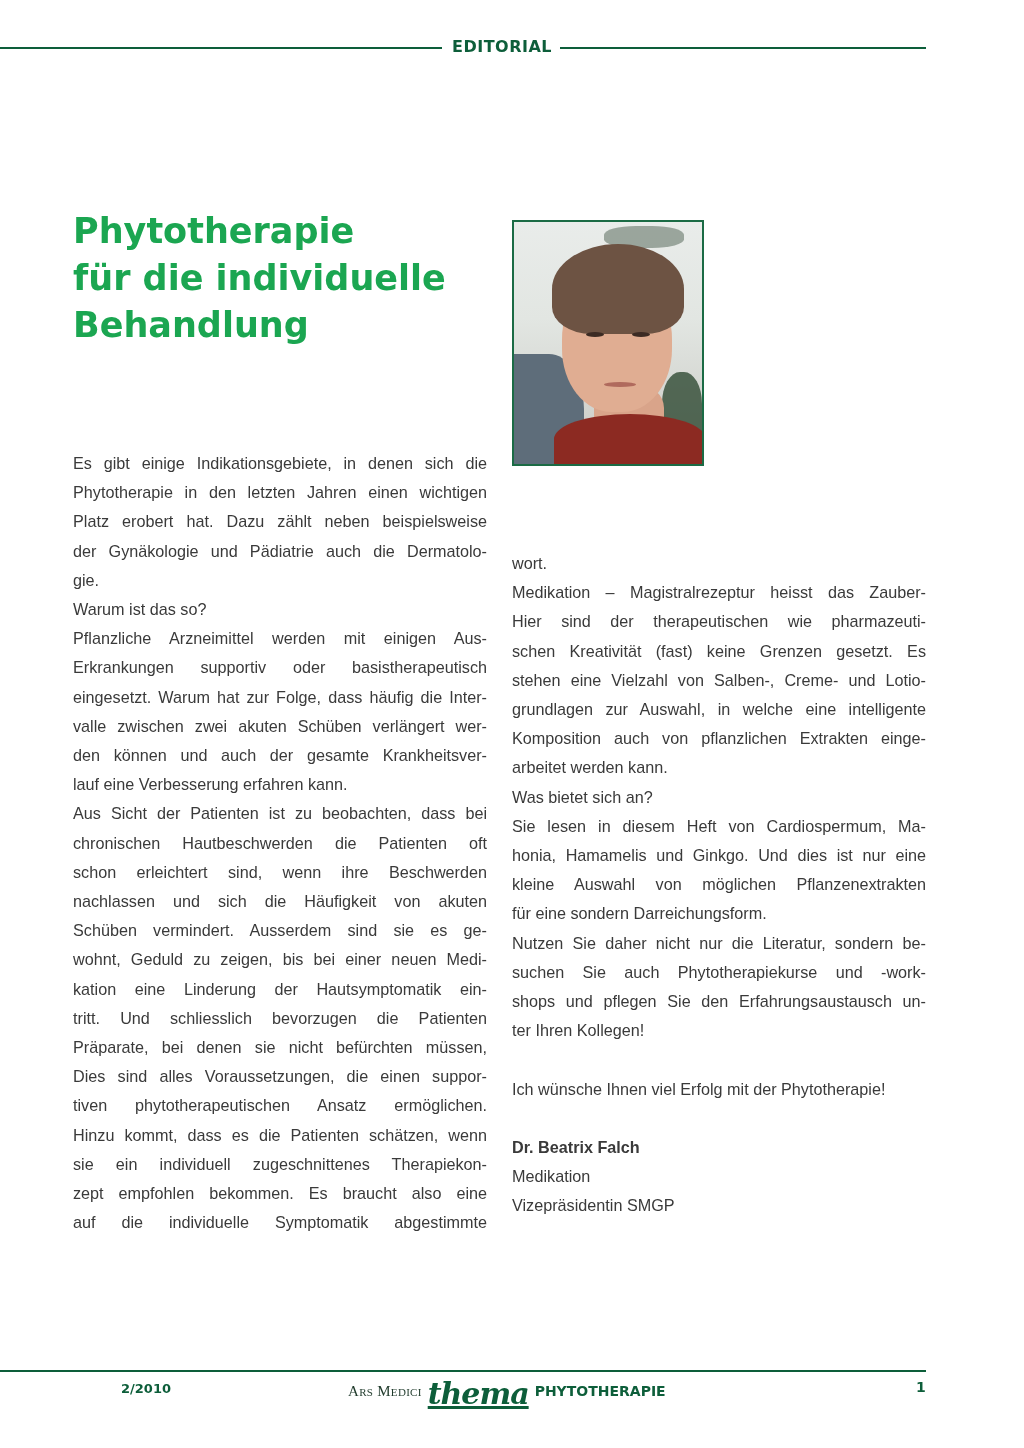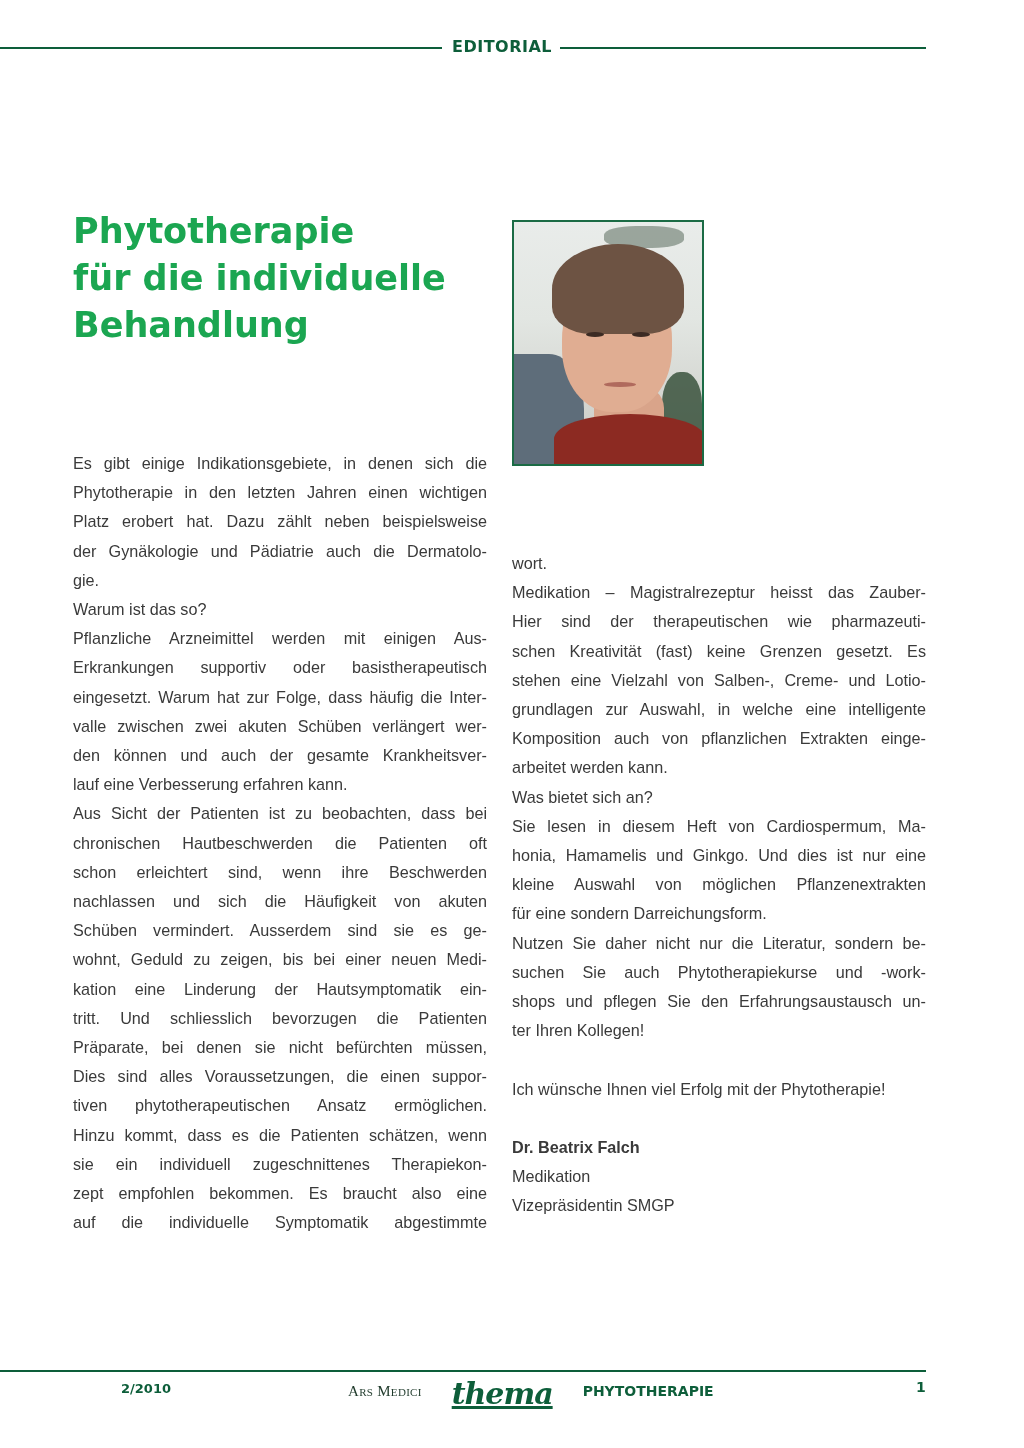--- a/index.html
+++ b/index.html
@@ -45,21 +45,21 @@
   .col.left { left:73px; top:432px;margin-top:17px; }
   .col.right { left:512px; top:549px; }
   .col .line { display:block; text-align:justify; text-align-last:justify; white-space:nowrap; }
   .col .line.last { text-align-last:left; }
   .col .spacer { height:29.2px; }
   .col .sig-name { font-weight:bold; }
 
   .footer-rule { position:absolute; top:1370px; left:0; width:926px; height:2px; background:#0d5e3a; }
   .footer-issue { position:absolute; top:1381px; left:73px; font-family:"DejaVu Sans", sans-serif;
                   font-weight:bold; font-size:13px; color:#0d5e3a;margin-left:48px; }
-  .footer-brand { position:absolute; top:1373px; left:348px; height:36px; display:flex; align-items:center;gap:24px; }
+  .footer-brand { position:absolute; top:1373px; left:348px; height:36px; display:flex; align-items:center; }
   .footer-brand .ars { font-family:"Liberation Serif", serif; font-size:15px; color:#1f3a2b;
                        font-variant:small-caps; letter-spacing:0.3px; margin-right:6px; }
   .footer-brand .thema { font-family:"DejaVu Serif", serif; font-style:italic; font-weight:bold;
                          font-size:30px; color:#0d5e3a; letter-spacing:-1px; margin-right:6px;
                          transform:translateY(2px);text-decoration:underline; }
   .footer-brand .section { font-family:"DejaVu Sans", sans-serif; font-weight:bold; font-size:14px;
                            color:#0d5e3a; }
   .footer-page { position:absolute; top:1379px; left:916px; font-family:"DejaVu Sans", sans-serif;
                  font-weight:bold; font-size:14px; color:#0d5e3a; }
 </style>

